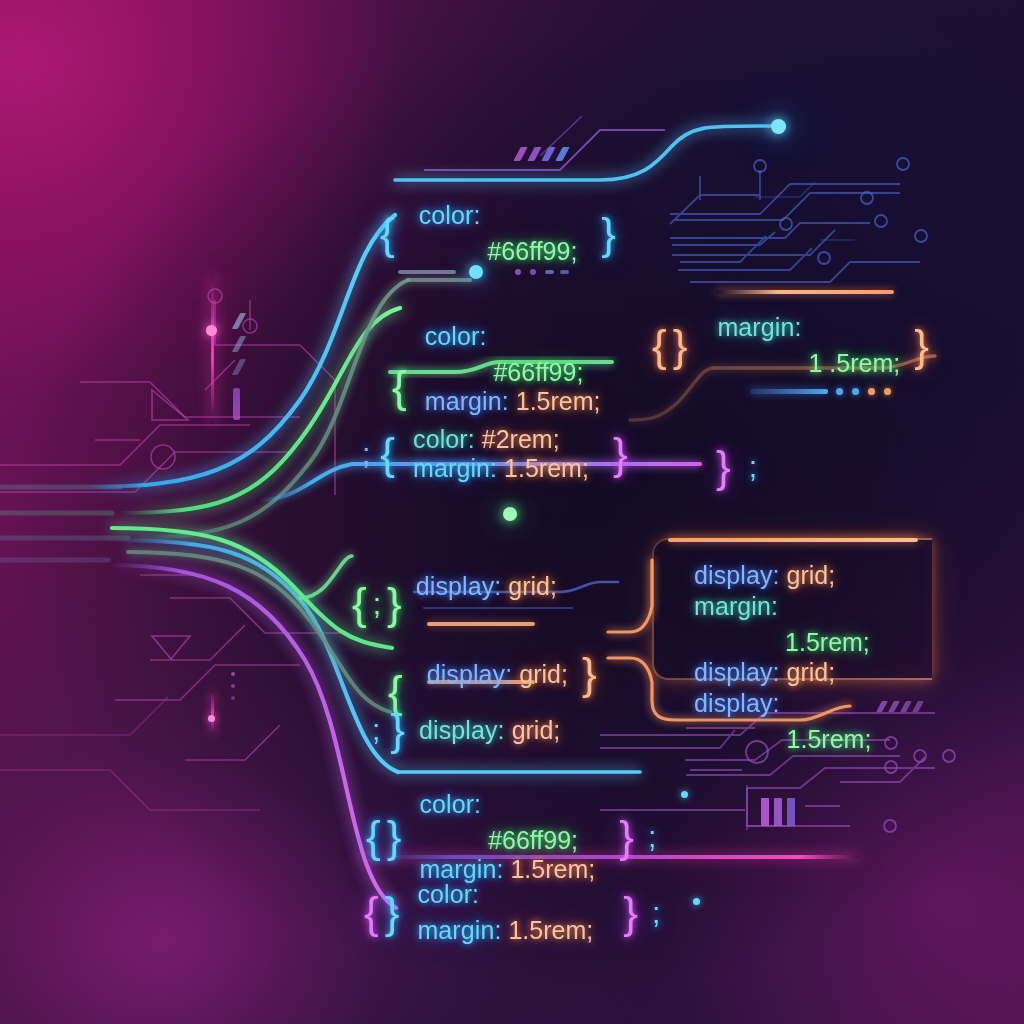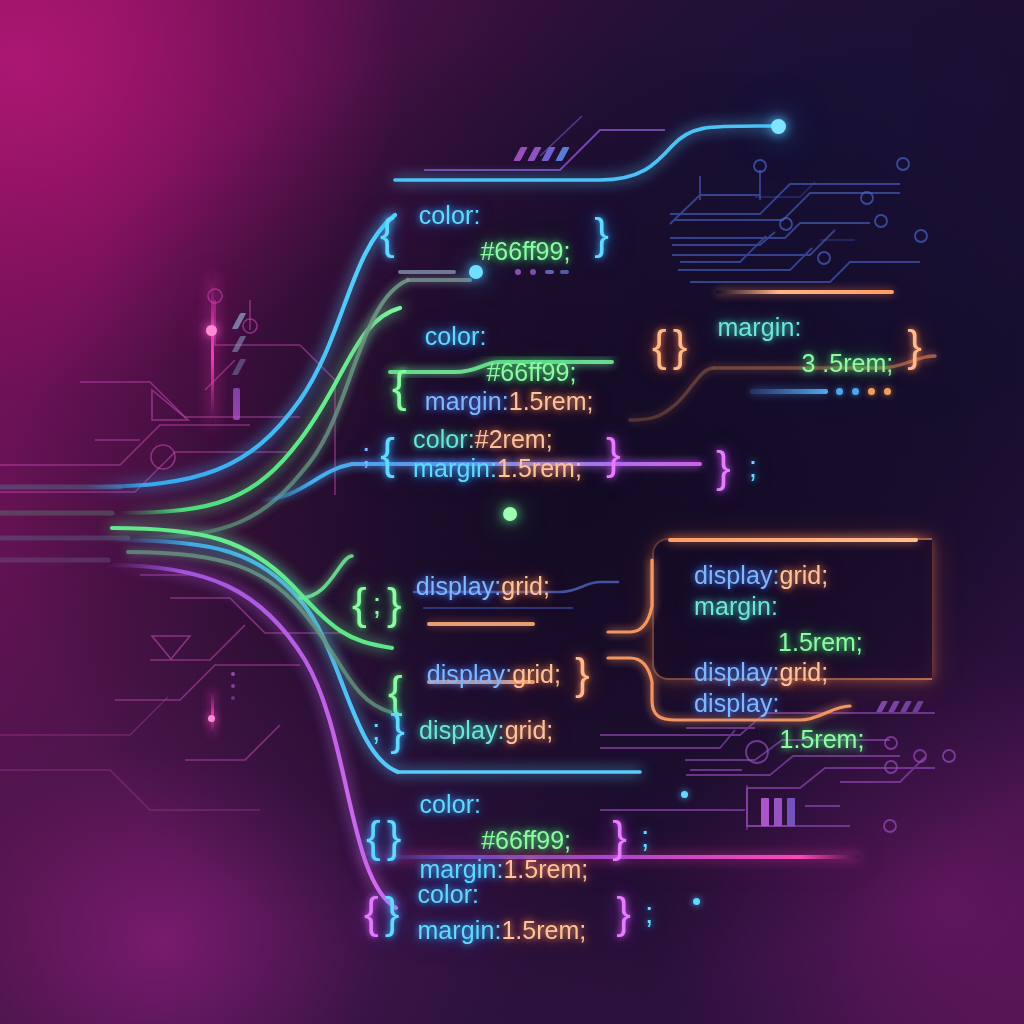--- a/index.html
+++ b/index.html
@@ -19,21 +19,21 @@
   }
   .svgl{position:absolute;left:0;top:0;width:1024px;height:1024px;overflow:visible;}
   .z5{z-index:5}.z6{z-index:6}.z7{z-index:7}.z9{z-index:9}.z12{z-index:12}
 
   
   .row{position:absolute;display:flex;align-items:center;z-index:14;white-space:nowrap;}
   .brace{font-size:44px;font-weight:400;line-height:1;font-family:"Liberation Sans",sans-serif;}
   .semi{font-size:30px;line-height:1;}
   .code{display:flex;flex-direction:column;line-height:1.16;font-size:25px;}
   .code.one{line-height:1;}
-  .ln{display:flex;}
+  .ln{display:flex;gap:7px;}
   .prop{letter-spacing:.1px;}
   .gap6{width:6px}.gap10{width:10px}.gap14{width:14px}.gap18{width:18px}.gap24{width:24px}.gap30{width:30px}
 
   .c-cyan{color:#63d9ff;text-shadow:0 0 6px rgba(60,190,255,.95),0 0 16px rgba(40,150,255,.65),0 0 30px rgba(30,120,255,.35);}
   .c-blue{color:#7fb8ff;text-shadow:0 0 6px rgba(90,150,255,.9),0 0 16px rgba(60,110,255,.5);}
   .c-green{color:#8dfba3;text-shadow:0 0 6px rgba(90,245,130,.95),0 0 18px rgba(50,220,110,.6),0 0 32px rgba(40,200,100,.3);margin-top:36px;}
   .c-orange{color:#ffb98a;text-shadow:0 0 6px rgba(255,150,90,.9),0 0 18px rgba(255,120,60,.55),0 0 30px rgba(255,100,40,.25);}
   .c-peach{color:#ffc39b;text-shadow:0 0 7px rgba(255,160,100,.95),0 0 20px rgba(255,120,60,.5);}
   .c-mag{color:#e87bff;text-shadow:0 0 7px rgba(220,100,255,.95),0 0 20px rgba(200,60,255,.6),0 0 34px rgba(180,40,255,.3);}
   .c-tealc{color:#6fe6d8;text-shadow:0 0 6px rgba(80,230,210,.9),0 0 18px rgba(50,200,190,.5);}
@@ -470,21 +470,21 @@
   </div>
 
   <div class="row" style="left:652px;top:315px;">
     <span class="brace c-orange">{</span>
     <span class="gap6"></span>
     <span class="brace c-orange">}</span>
     <span class="gap30"></span>
     <div class="code one">
       <span class="ln">
           <span class="prop c-tealc">margin:</span>
-          <span class="c-green">3 .5rem;</span>
+          <span class="c-green">1 .5rem;</span>
         </span>
     </div>
     <span class="gap14"></span>
     <span class="brace c-orange">}</span>
   </div>
 
   <div class="pbox" style="left:652px;top:538px;height:138px;width:278px;border-right:none;border-top-right-radius:0;border-bottom-right-radius:0;"></div>
   <div class="glowline" style="left:668px;top:538px;width:250px;height:4px;background:linear-gradient(to right,#ff9c66,#ffbe90);box-shadow:0 0 10px rgba(255,150,90,.7);z-index:14;"></div>
 
   <svg class="svgl z12" viewBox="0 0 1024 1024">

